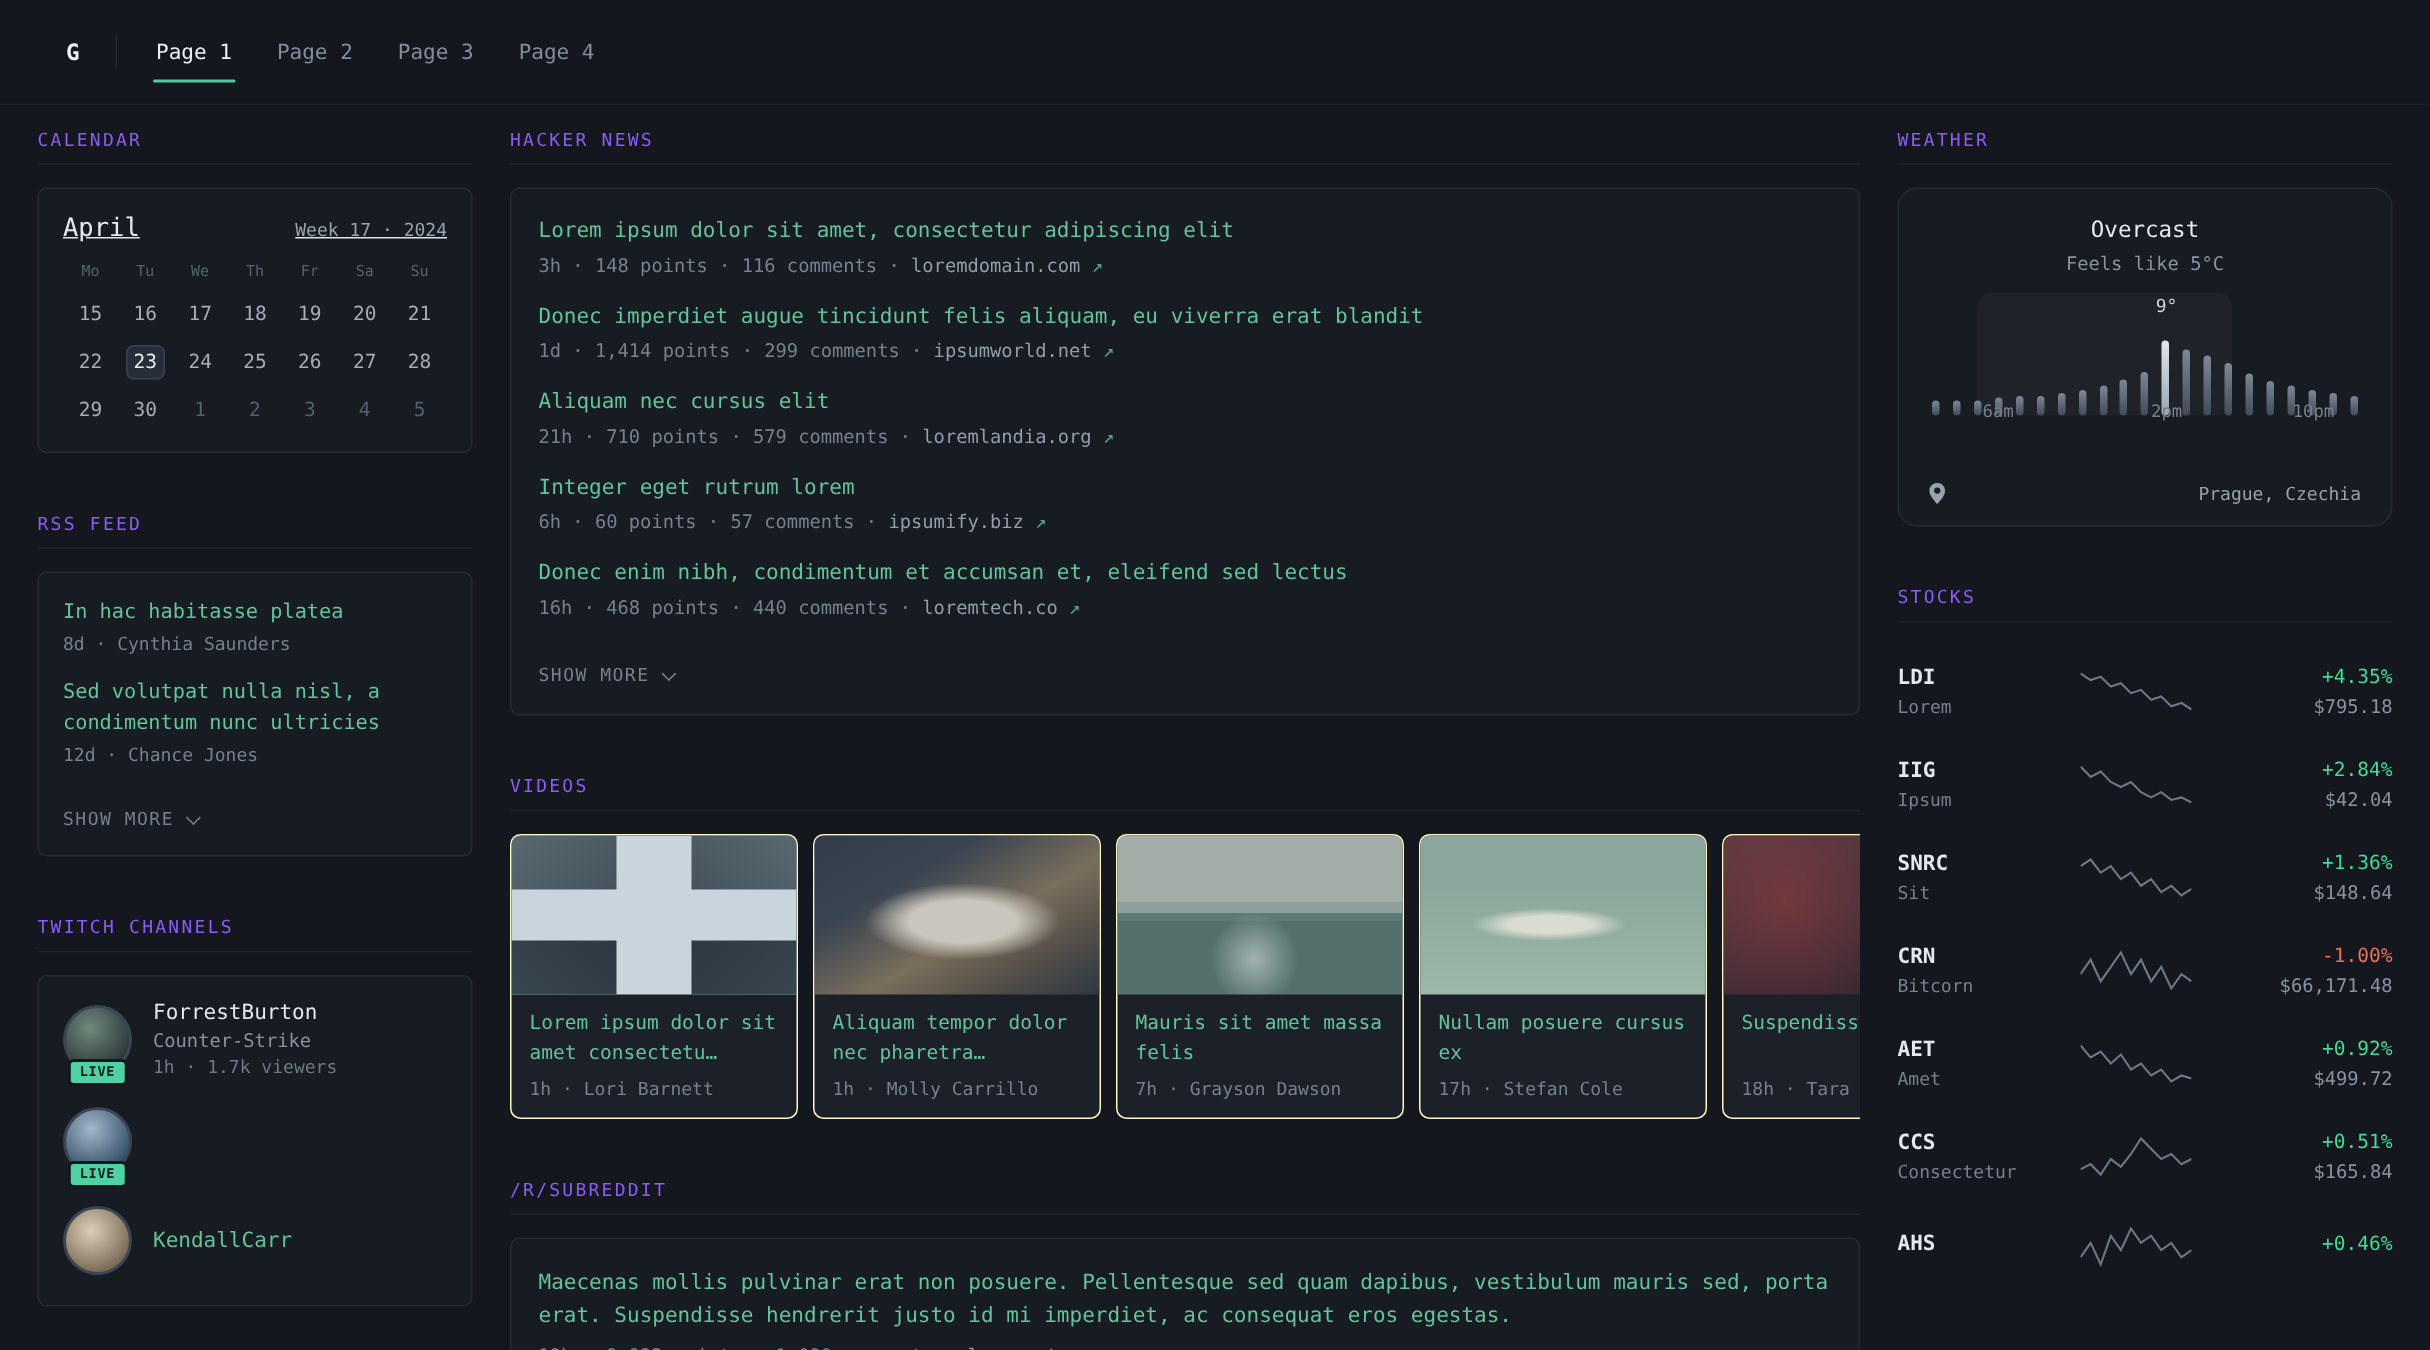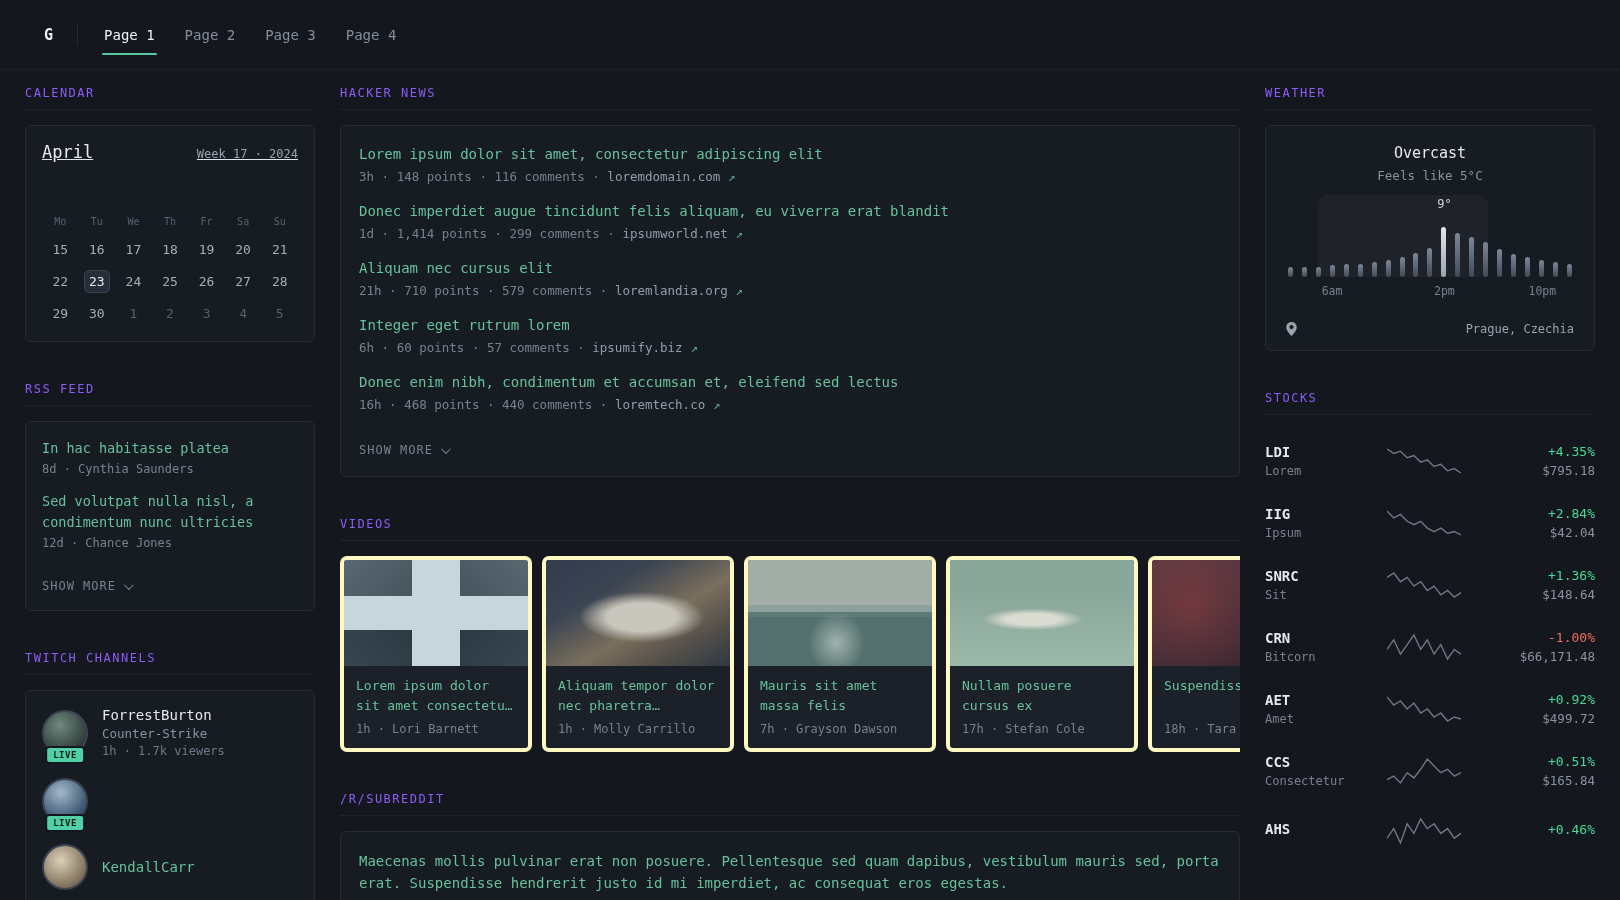--- a/index.html
+++ b/index.html
@@ -24,21 +24,21 @@
   .col-right { flex:0 0 330px; width:330px; }
   .widget { margin-bottom:40px; }
   .widget-header { font-size:12px; letter-spacing:1.5px; color:#8b5cf6; text-transform:uppercase;
                    padding-bottom:9px; border-bottom:1px solid rgba(255,255,255,0.05); margin-bottom:15px; }
   .card { background:#171b22; border:1px solid #262b35; border-radius:6px; padding:16px; }
   
   .cal-top { display:flex; justify-content:space-between; align-items:baseline; margin-bottom:14px;text-decoration:underline; }
   .cal-month { font-size:17px; color:#e4e8ef; }
   .cal-week { font-size:12px; color:#9aa2ae; }
   .cal-grid { display:grid; grid-template-columns:repeat(7,1fr); row-gap:9px; text-align:center; align-items:center; }
-  .cal-dayname { font-size:10px; color:#596170; padding-bottom:2px;margin-top:40px; }
+  .cal-dayname { font-size:10px; color:#596170; padding-bottom:2px; }
   .cal-date { font-size:13px; color:#a6adb9; padding:4px 0; }
   .cal-date.dim { color:#566070; }
   .cal-date.today { background:#272d39; border:1px solid #3a4251; border-radius:5px;
                     color:#e8ebf1; padding:3px 0; margin:0 5px; }
   
   .feed-item { margin-bottom:15px; }
   .feed-title { font-size:13.5px; line-height:21px; color:#66c29b; cursor:pointer; }
   .feed-title.plain { color:#c6ccd6; }
   .feed-meta { font-size:12px; color:#78808f; margin-top:3px; }
   .show-more { font-size:12px; letter-spacing:1px; color:#78808f; margin-top:14px;
@@ -64,52 +64,52 @@
   .hn-card { padding:18px; }
   .hn-item { margin-bottom:17px; }
   .hn-title { font-size:14px; line-height:21px; color:#66c29b; cursor:pointer; }
   .hn-meta { font-size:12.5px; color:#78808f; margin-top:4px; }
   .hn-domain { color:#939caa; cursor:pointer; }
   .ext-arrow { color:#57a98c; }
   .sub-title { font-size:14px; line-height:22px; color:#66c29b; cursor:pointer; }
   .sub-meta { font-size:12.5px; color:#78808f; margin-top:8px; }
   
   .videos-row { display:flex; gap:10px; overflow:hidden; }
-  .video-card { width:192px; flex:0 0 192px; background:#1b2029; border:4px solid #fef9c3;
+  .video-card { width:192px; flex:0 0 192px; background:#1b2029; border:1px solid #fef9c3;
                 border-radius:7px; overflow:hidden; cursor:pointer; }
   .video-thumb { height:106px; width:100%; background-repeat:no-repeat; }
   .thumb-1 { background-color:#c9d5dc;
     background-image:linear-gradient(135deg,#5a6872,#46545e),linear-gradient(225deg,#5a6872,#46545e),
                      linear-gradient(45deg,#38464f,#2c3942),linear-gradient(-45deg,#38464f,#2c3942);
     background-size:37% 34%; background-position:0 0,100% 0,0 100%,100% 100%; }
   .thumb-2 { background-image:radial-gradient(ellipse 34% 24% at 52% 54%, #c9c6bd 0 55%, rgba(201,198,189,0) 100%),
                      linear-gradient(150deg,#323c4a 0%,#3a4452 30%,#7a6f5c 58%,#55504a 78%,#2e3842 100%); }
   .thumb-3 { background-image:radial-gradient(ellipse 22% 42% at 48% 78%, rgba(225,233,230,.55), rgba(225,233,230,0) 70%),
                      linear-gradient(to bottom,#a3aea8 0 42%,#8da09c 42% 49%,#5d7a76 49% 54%,#53706d 54% 100%); }
   .thumb-4 { background-image:radial-gradient(ellipse 32% 12% at 45% 56%, #dadcd2 0 45%, rgba(218,220,210,0) 85%),
                      linear-gradient(to bottom,#8aa79b 0 30%,#9cb8a9 100%); }
   .thumb-5 { background-image:radial-gradient(circle at 22% 42%, rgba(155,62,62,.55), rgba(155,62,62,0) 62%),
                      linear-gradient(160deg,#513a44 0%,#3a2e3a 48%,#241f2a 100%); }
   .video-body { padding:10px 12px 12px; }
   .video-title { font-size:13px; line-height:20px; color:#66c29b; min-height:40px; }
   .video-meta { font-size:12px; color:#78808f; margin-top:6px; }
   
-  .weather-card { padding:18px 20px 14px; text-align:center; }
+  .weather-card { padding:18px 20px 14px; text-align:center;border-radius:13px; }
   .weather-cond { font-size:15px; color:#e4e8ef; }
   .weather-feels { font-size:12.5px; color:#8a92a0; margin-top:6px; }
   .weather-chart { position:relative; height:104px; margin-top:12px; }
   .daylight { position:absolute; left:11%; width:59%; top:0; height:82px;
               background:rgba(255,255,255,0.035); border-radius:10px; }
   .temp-label { position:absolute; top:2px; left:55%; transform:translateX(-50%);
                 font-size:12px; color:#d2d7df; }
   .bars { position:absolute; left:2px; right:2px; bottom:22px; height:50px;
           display:flex; align-items:flex-end; justify-content:space-between; }
   .wbar { width:5px; border-radius:3px; background:linear-gradient(to top,#424a58,#7d8796); }
   .wbar.hl { background:linear-gradient(to top,#9aa3b1,#e3e7ed); }
-  .times { position:absolute; bottom:0; left:0; right:0; height:15px; }
+  .times { position:absolute; bottom:17px; left:0; right:0; height:15px; }
   .times span { position:absolute; transform:translateX(-50%); font-size:11.5px; color:#78808f; }
   .time-0 { left:16%; } .time-1 { left:55%; } .time-2 { left:89%; }
   .weather-loc { margin-top:23px; display:flex; align-items:center; justify-content:space-between; gap:25px;
                  font-size:12px; color:#9aa2ae; }
   
   .stock-row { display:flex; align-items:center; justify-content:space-between; padding:14px 0; cursor:pointer; }
   .stock-left { width:100px; }
   .stock-sym { font-size:14px; font-weight:bold; color:#e4e8ef; }
   .stock-name { font-size:12px; color:#78808f; margin-top:4px; }
   .stock-spark { flex:1; display:flex; justify-content:center; }

